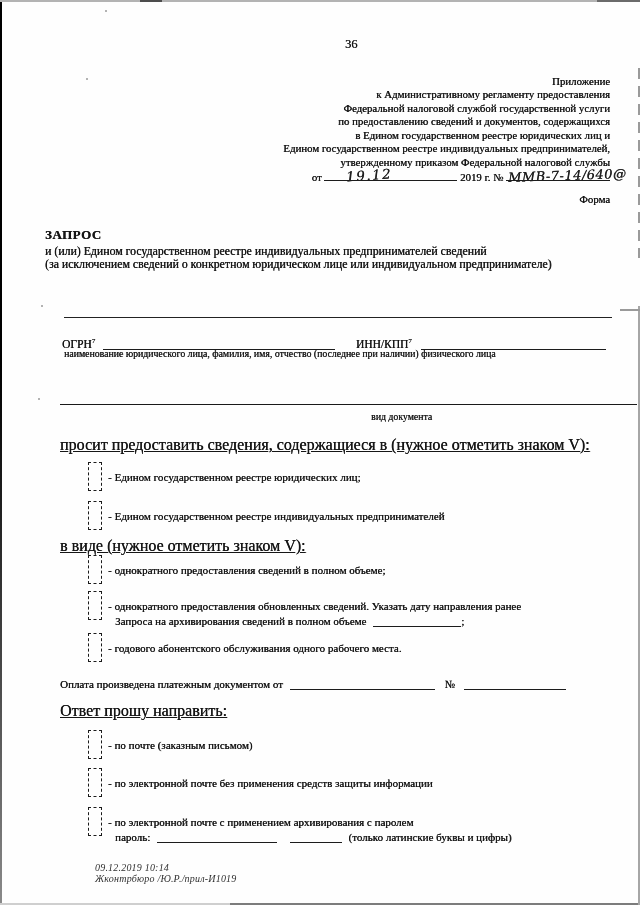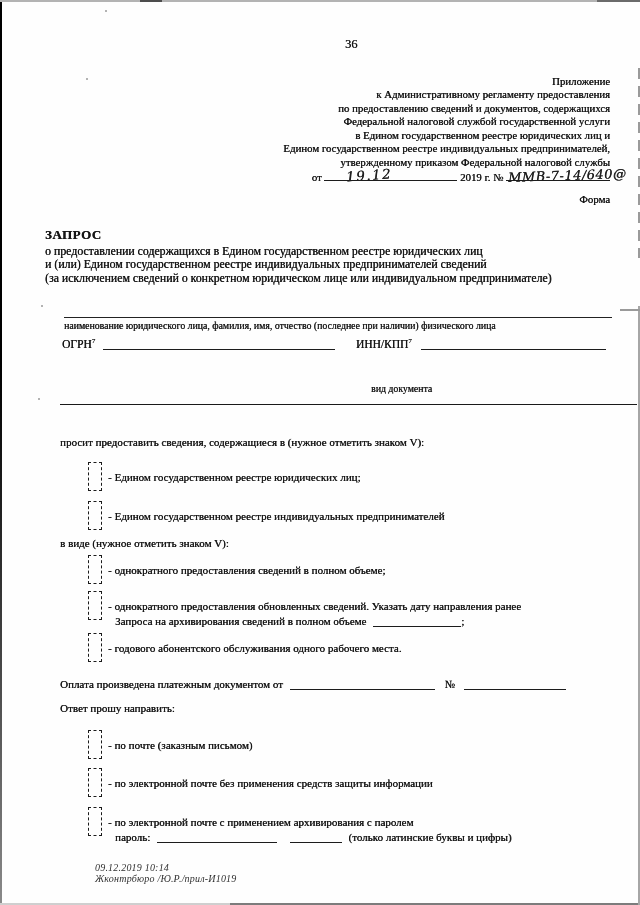--- a/index.html
+++ b/index.html
@@ -42,27 +42,27 @@
   .hw-num  { left:2px; font-size:13px; letter-spacing:0.5px; transform:rotate(-2deg); }
 
   .form-label { top:193px; right:30px; font-size:10.8px; }
 
   .title-block { top:227px; left:45px; width:550px; }
   .title-head { font-size:13px; font-weight:600; letter-spacing:0.5px; margin-bottom:2px; }
   .title-line { font-size:11.8px; line-height:13.3px; }
 
   .rule { border-top:1.3px solid #222; height:0; }
   .rule-thick { border-top:1.6px solid #1a1a1a; height:0; }
-  .cap { font-size:9.8px; color:#1b1b1b; }
+  .cap { font-size:9.8px; color:#1b1b1b;margin-top:28px; }
 
   .fieldrow { font-size:11.5px; white-space:nowrap; }
   sup { font-size:7px; }
   .fl { display:inline-block; border-bottom:1.1px solid #1c1c1c; height:12px; vertical-align:-2px; }
 
-  .body-text { font-size:11px; white-space:nowrap; }
+  .body-text { font-size:16px; white-space:nowrap;text-decoration:underline; }
 
   .opt { left:88px; }
   .cb { position:absolute; left:0; top:0; width:12px; height:27px;
         border:1.6px dashed #1b1b1b; background:transparent; }
   .lbl { position:absolute; left:20px; top:8px; font-size:11px; line-height:14.6px; white-space:nowrap; }
 
   .stamp { top:863px; left:95px; font-size:10px; font-style:italic; line-height:10.5px;
            color:#2f2f2f; text-shadow:none; letter-spacing:0.2px; }
 </style>
 </head>
@@ -81,38 +81,37 @@
   <div class="abs speck" style="left:105px;top:10px;"></div>
   <div class="abs speck" style="left:86px;top:78px;"></div>
   <div class="abs speck" style="left:41px;top:305px;"></div>
   <div class="abs speck" style="left:38px;top:398px;"></div>
 
   <div class="abs pagenum t">36</div>
 
   <div class="abs appendix right">
     <div class="t">Приложение</div>
     <div class="t">к Административному регламенту предоставления</div>
+    <div class="t">Федеральной налоговой службой государственной услуги</div>
     <div class="t">по предоставлению сведений и документов, содержащихся</div>
-    <div class="t">Федеральной налоговой службой государственной услуги</div>
     <div class="t">в Едином государственном реестре юридических лиц и</div>
     <div class="t">Едином государственном реестре индивидуальных предпринимателей,</div>
     <div class="t">утвержденному приказом Федеральной налоговой службы</div>
     <div class="order-line">
       <span>от</span>
       <span class="u u-date"><span class="hw hw-date">19.12</span></span>
       <span>2019 г. №</span>
       <span class="u u-num"><span class="hw hw-num">ММВ-7-14/640@</span></span>
     </div>
   </div>
 
   <div class="abs form-label t">Форма</div>
 
   <div class="abs title-block center">
     <div class="title-head">ЗАПРОС</div>
-    <div class="title-line">о предоставлении содержащихся в Едином государственном реестре юридических лиц</div>
     <div class="title-line">и (или) Едином государственном реестре индивидуальных предпринимателей сведений</div>
     <div class="title-line">(за исключением сведений о конкретном юридическом лице или индивидуальном предпринимателе)</div>
   </div>
 
   <div class="abs rule" style="top:317px;left:64px;width:548px;"></div>
   <div class="abs cap center" style="top:320px;left:64px;width:548px;">наименование юридического лица, фамилия, имя, отчество (последнее при наличии) физического лица</div>
 
   <div class="abs fieldrow" style="top:337px;left:62px;text-align:right;">
     <span><span>ОГРН</span><sup>7</sup></span>
     <span class="fl" style="width:232px;margin-left:5px;"></span>

